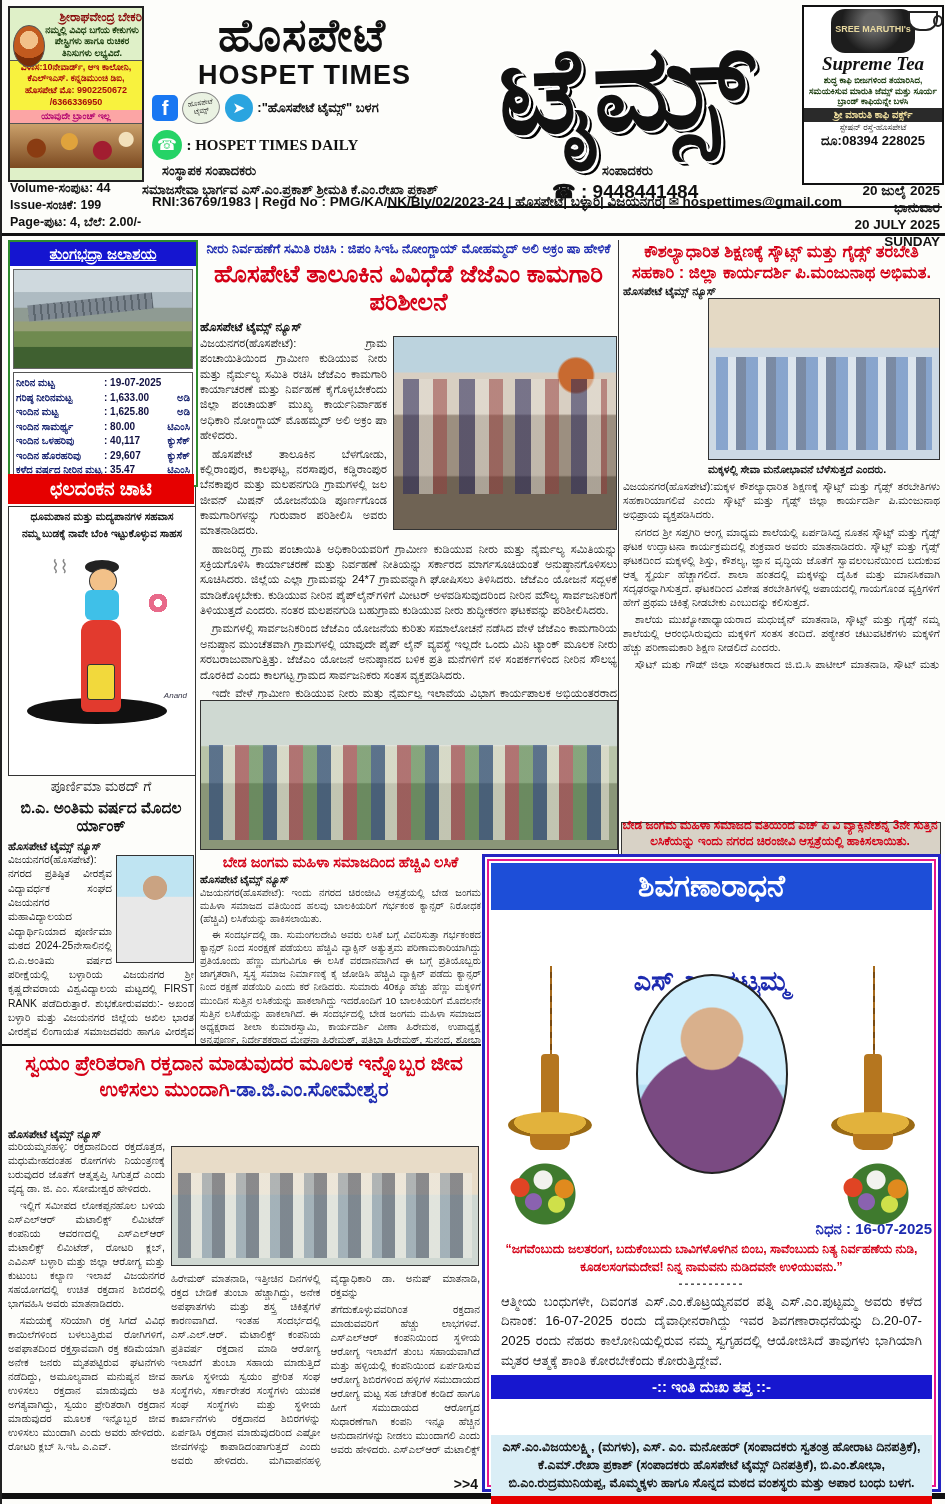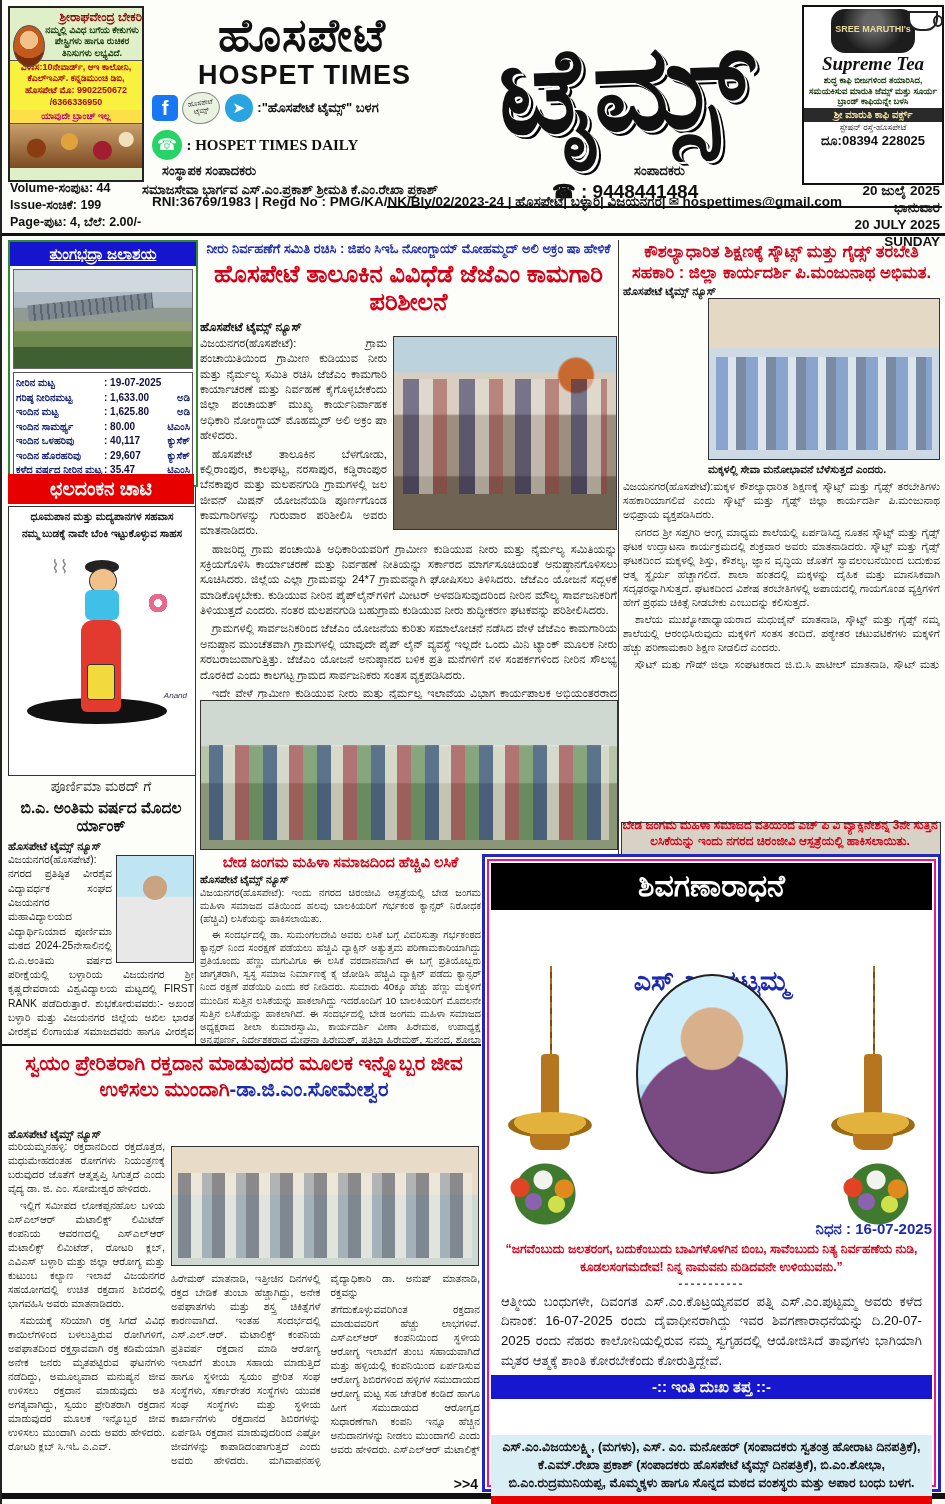--- a/index.html
+++ b/index.html
@@ -11,21 +11,21 @@
   .jus{text-align:justify;}
   .ovh{overflow:hidden;}
 
   
   .bakery{left:6px;top:6px;width:132px;height:172px;border:2px solid #222;background:#dff0c8;font-size:9px;}
   .bakery .ttl{color:#8b0d0d;font-weight:bold;font-size:12px;text-align:right;padding-top:2px;padding-left:32px;}
   .bakery .body{padding:1px 2px 1px 34px;line-height:1.25;color:#143607;font-weight:bold;text-align:center;}
   .bakery .deity{position:absolute;left:3px;top:17px;width:30px;height:40px;border-radius:50%;
         background:radial-gradient(circle at 50% 35%,#f2c189 0 30%,#c25a1e 31% 60%,#7a2d08 61% 100%);border:1px solid #555;}
   .bakery .addr{background:#f8f23e;color:#a80b0b;font-weight:bold;padding:1px 2px;line-height:1.3;text-align:center;border-top:1px solid #555;}
-  .bakery .branch{background:#fde047;color:#b1006e;font-weight:bold;text-align:center;padding:1px 11px;}
+  .bakery .branch{background:#fca5a5;color:#b1006e;font-weight:bold;text-align:center;padding:1px 11px;}
   .bakery .cakes{height:44px;background:
       radial-gradient(circle at 20% 55%,#8a3c12 0 9px,transparent 10px),
       radial-gradient(circle at 45% 40%,#e0a33c 0 8px,transparent 9px),
       radial-gradient(circle at 70% 60%,#a21d30 0 9px,transparent 10px),
       radial-gradient(circle at 88% 35%,#f2e0bb 0 7px,transparent 8px),
       linear-gradient(180deg,#caa06a,#7c4a21);border-top:1px solid #555;}
   .volbox{left:8px;top:180px;width:180px;font-size:12.5px;font-weight:bold;line-height:1.35;}
   .kn-title{left:150px;top:8px;width:300px;font-size:46px;font-weight:bold;letter-spacing:1px;}
   .en-title{left:196px;top:60px;width:260px;font-size:27px;font-weight:bold;letter-spacing:1px;}
   .bigscript{left:430px;top:6px;width:390px;height:190px;font-size:118px;font-weight:bold;
@@ -36,21 +36,21 @@
   .fb-badge{display:inline-block;width:38px;height:32px;border-radius:50%;background:#eaf2e2;border:1px solid #888;
       font-size:7px;text-align:center;line-height:1.2;vertical-align:middle;padding-top:6px;box-sizing:border-box;transform:rotate(-8deg);}
   .icon-tg{display:inline-block;width:28px;height:28px;border-radius:50%;background:#2aa4e0;color:#fff;
       font-size:15px;text-align:center;line-height:28px;vertical-align:middle;}
   .tg-text{font-size:13px;font-weight:bold;vertical-align:middle;}
   .wa-row{left:150px;top:130px;width:420px;}
   .icon-wa{display:inline-block;width:30px;height:30px;border-radius:50%;background:#25d366;color:#fff;
       font-size:16px;text-align:center;line-height:30px;vertical-align:middle;}
   .wa-text{font-family:"Liberation Serif",serif;font-weight:bold;font-size:15px;vertical-align:middle;}
   .founders-l{left:160px;top:163px;width:200px;font-size:13px;font-weight:bold;}
-  .founders-r{left:632px;top:163px;width:120px;font-size:13px;font-weight:bold;}
+  .founders-r{left:600px;top:163px;width:120px;font-size:13px;font-weight:bold;}
   .founders-names{left:140px;top:182px;width:350px;font-size:13px;font-weight:bold;}
   .phone-row{left:550px;top:180px;width:230px;font-size:19px;font-weight:bold;}
   .tea{left:800px;top:5px;width:138px;height:176px;border:2px solid #111;background:#fff;font-size:8.5px;text-align:center;}
   .tea .logo{margin:2px auto 0;width:84px;height:44px;border-radius:14px;background:radial-gradient(circle at 50% 30%,#666 0 18%,#1d1d1d 60%);
       color:#e8d9a0;font-size:9px;font-weight:bold;line-height:1.1;padding-top:16px;box-sizing:border-box;}
   .tea .cup{position:absolute;right:4px;top:4px;width:26px;height:16px;border:2px solid #222;border-radius:0 0 12px 12px;background:#fff;}
   .tea .cup:after{content:"";position:absolute;right:-7px;top:2px;width:6px;height:8px;border:2px solid #222;border-radius:50%;}
   .tea .supreme{font-family:"Liberation Serif",serif;font-style:italic;font-weight:bold;font-size:19px;}
   .tea .kn{color:#143607;font-weight:bold;line-height:1.25;}
   .tea .band{background:#2a2a2a;color:#f3e2a0;font-weight:bold;font-size:10px;margin-top:1px;padding:1px 0;}
@@ -136,21 +136,21 @@
   .scouts-cap{font-size:10.6px;font-weight:bold;margin-top:2px;}
   .women-photo{left:619px;top:672px;width:318px;height:142px;border:1.5px solid #333;background:
       linear-gradient(180deg,#d8d2c6 0 35%,#cfc6b4 36% 100%);position:relative;}
   .women-photo:after{content:"";position:absolute;left:2%;top:24%;width:96%;height:70%;background:
       repeating-linear-gradient(90deg,rgba(190,60,80,.6) 0 13px,rgba(230,190,60,.6) 13px 25px,rgba(70,140,170,.6) 25px 37px,rgba(120,70,140,.55) 37px 49px);}
   .women-cap{left:619px;top:818px;width:318px;font-size:12px;font-weight:bold;color:#d40016;text-align:center;line-height:1.3;}
 
   
   .obit{left:480px;top:854px;width:459px;height:638px;border:3px solid #2525c2;background:#fff;box-sizing:border-box;}
   .obit-in{position:absolute;inset:2px;border:2px solid #e8168c;}
-  .obit-title{background:#000000;color:#fff;font-weight:bold;font-size:30px;text-align:center;padding:6px 0;}
+  .obit-title{background:#1d4ed8;color:#fff;font-weight:bold;font-size:30px;text-align:center;padding:6px 0;}
   .obit-mid{position:relative;height:252px;}
   .portrait{position:absolute;left:50%;top:8px;transform:translateX(-50%);width:148px;height:196px;
       border-radius:50%;border:2px solid #222;background:
       radial-gradient(circle at 50% 32%,#d9b08c 0 20%,transparent 21%),
       radial-gradient(circle at 50% 78%,#7a4a82 0 45%,transparent 46%),
       linear-gradient(180deg,#cfeefc 0 55%,#b8e2f5 56% 100%);}
   .lamp{position:absolute;top:0;width:90px;height:220px;}
   .lamp .chain{position:absolute;left:50%;top:0;width:2px;height:92px;background:repeating-linear-gradient(180deg,#a66a1c 0 6px,#7a4a10 6px 12px);}
   .lamp .body{position:absolute;left:50%;top:88px;transform:translateX(-50%);width:18px;height:62px;background:#b5761f;border-radius:4px;}
   .lamp .plate{position:absolute;left:50%;top:146px;transform:translateX(-50%);width:84px;height:26px;background:

